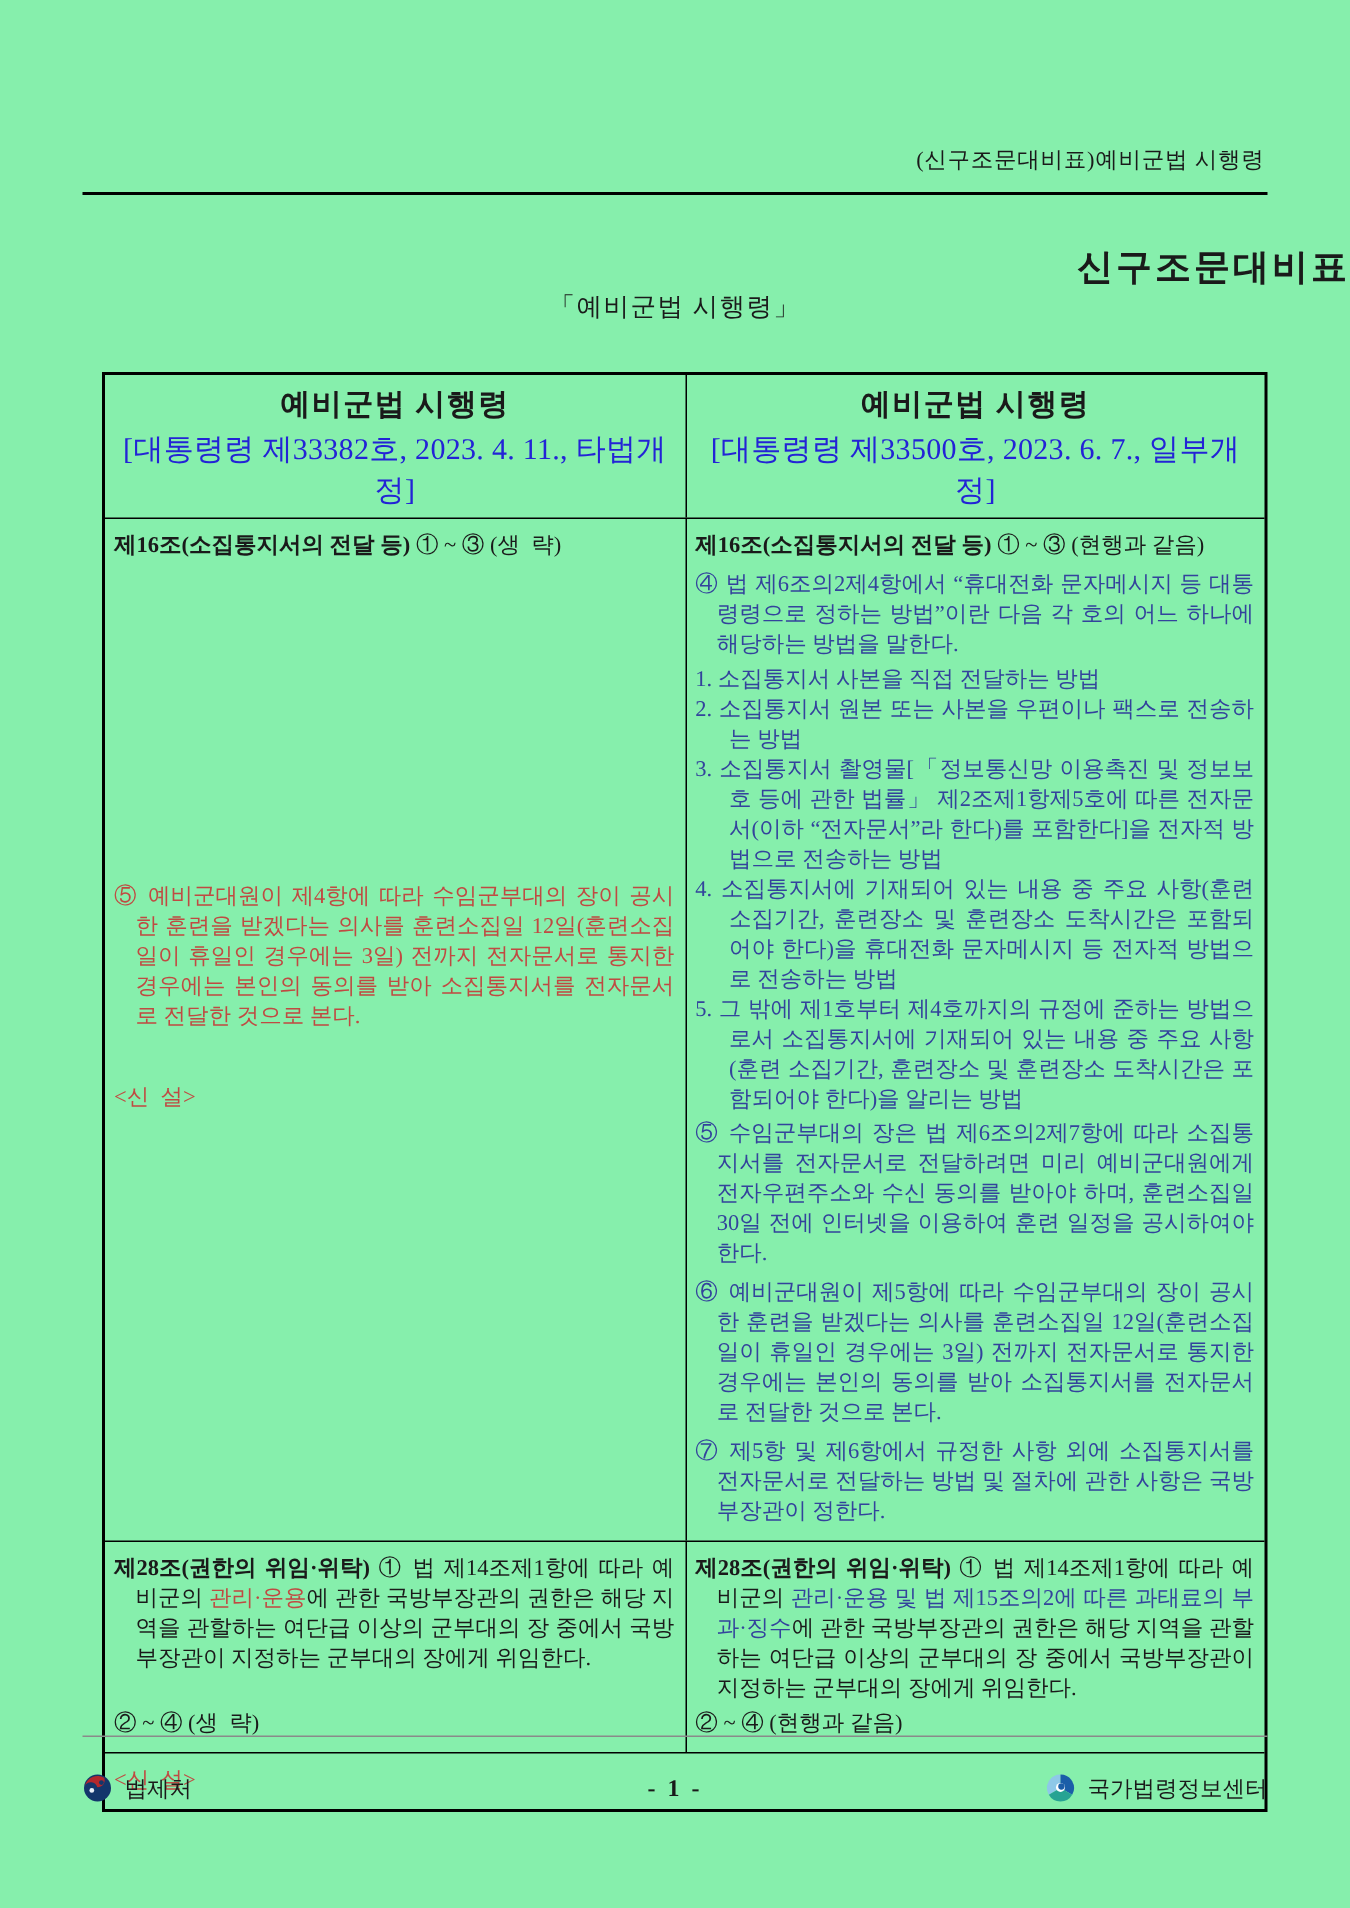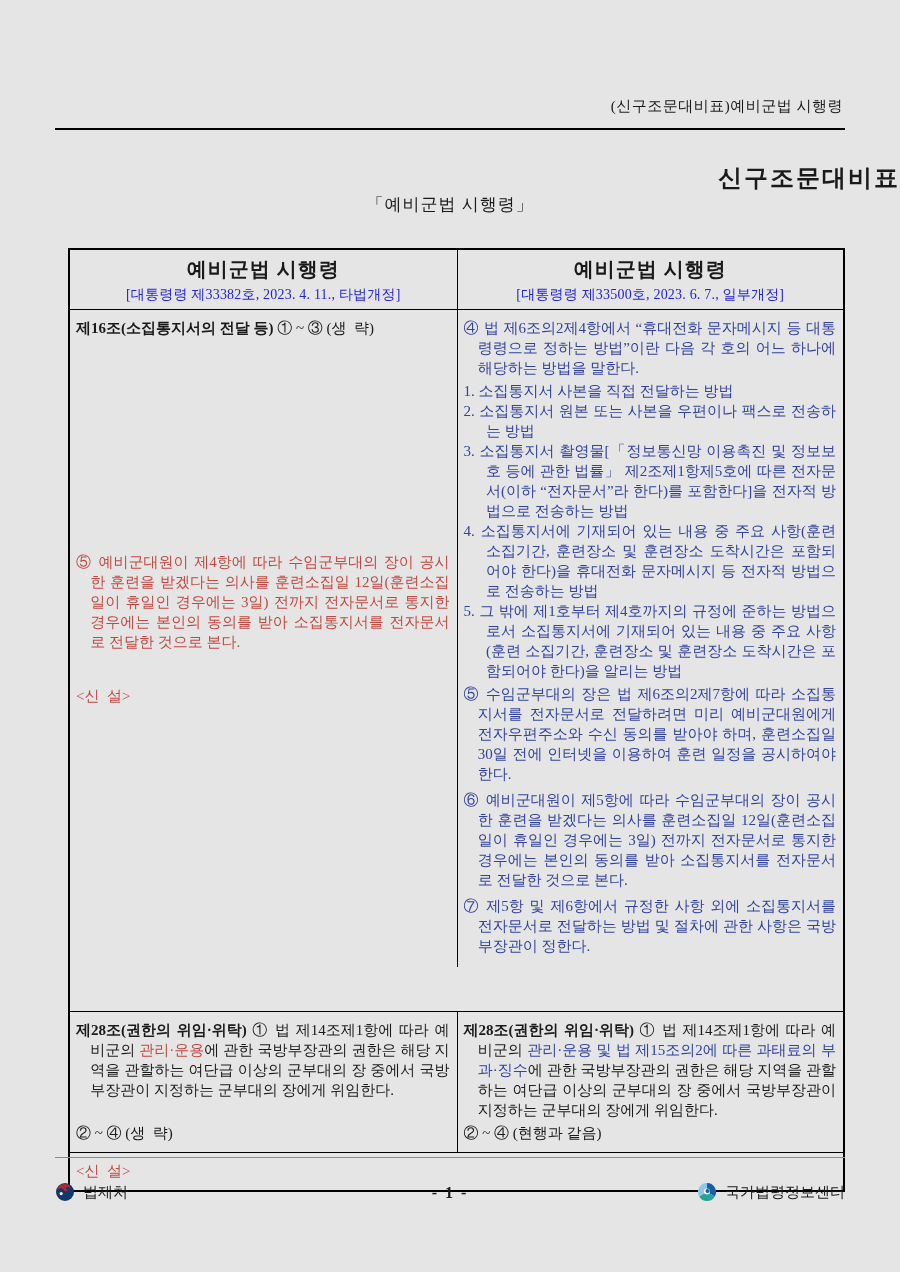--- a/index.html
+++ b/index.html
@@ -1,21 +1,21 @@
 <!DOCTYPE html>
 <html style="--red: #c04a42; --blue: #33439c; --decree: #2323d6;"><head>
 <meta charset="utf-8">
 <style>
   :root{
     --red:#c04a42; --blue:#33439c; --decree:#2323d6; --ink:#1a1a1a;
   }
   *{box-sizing:border-box; margin:0; padding:0;}
   html,body{background:#fff;}
   .page{
-    position:relative; width:900px; height:1272px; background:#e5e5e5;
+    position:relative; width:900px; height:1272px; background:#86efac;
     font-family:"Liberation Serif","DejaVu Serif",serif; color:var(--ink);
     overflow:hidden;
   }
   .top-header{
     position:absolute; top:97px; left:55px; right:57px;
     text-align:right; font-size:15px; letter-spacing:.5px;
   }
   .top-rule{position:absolute; top:128px; left:55px; right:55px; height:2px; background:#000;}
   .doc-title{
     position:absolute; top:162px; left:0; right:0; text-align:right;
@@ -31,23 +31,23 @@
   }
   .row{display:flex; align-items:stretch;}
   .row + .row{border-top:1.5px solid #000;}
   .cell{
     width:50%; padding:5px 7px 6px 6px;
     display:flex; flex-direction:column;
   }
   .cell.right{border-left:1.5px solid #000;}
   .th{min-height:54px; justify-content:center; text-align:center; padding:6px 4px 5px;}
   .th .t{font-weight:bold; font-size:20px; letter-spacing:1px;}
-  .th .d{color:var(--decree); font-size:14px; margin-top:3px; letter-spacing:.2px;}
+  .th .d{color:var(--decree); font-size:20px; margin-top:3px; letter-spacing:.2px;}
   .r1{min-height:658px;}
-  .r2{min-height:134px;margin-top:44px;}
+  .r2{min-height:134px;}
   .r3{min-height:34px;}
   .p{margin:3px 0; text-align:justify; line-height:20px; word-break:break-all;}
   .p.hang{padding-left:.95em; text-indent:-.95em;}
   .p.num{padding-left:1.5em; text-indent:-1.5em; margin:0;}
   .p.push{margin-top:auto;}
   .red{color:var(--red);}
   .blue{color:var(--blue);}
   .b{font-weight:bold;}
   .footer-rule{position:absolute; top:1157px; left:55px; right:55px; height:1px; background:#8a8a8a;}
   .footer{
@@ -86,20 +86,21 @@
 
     <div class="row r1">
       <div class="cell">
           <div class="p"><span class="b">제16조(소집통지서의 전달 등)</span><span> ① ~ ③ (생&nbsp;&nbsp;략)</span></div>
           <div style="height: 208px;"></div>
           <div class="p hang"><span class="red">⑤ 예비군대원이 제4항에 따라 수임군부대의 장이 공시한 훈련을 받겠다는 의사를 훈련소집일 12일(훈련소집일이 휴일인 경우에는 3일) 전까지 전자문서로 통지한 경우에는 본인의 동의를 받아 소집통지서를 전자문서로 전달한 것으로 본다.</span></div>
           <div style="height: 28px;"></div>
           <div class="p"><span class="red">&lt;신&nbsp;&nbsp;설&gt;</span></div>
         </div>
       <div class="cell right">
+          <div class="p"><span class="b">제16조(소집통지서의 전달 등)</span><span> ① ~ ③ (현행과 같음)</span></div>
           <div class="p hang"><span class="blue">④ 법 제6조의2제4항에서 “휴대전화 문자메시지 등 대통령령으로 정하는 방법”이란 다음 각 호의 어느 하나에 해당하는 방법을 말한다.</span></div>
           <div class="p num"><span class="blue">1. 소집통지서 사본을 직접 전달하는 방법</span></div>
           <div class="p num"><span class="blue">2. 소집통지서 원본 또는 사본을 우편이나 팩스로 전송하는 방법</span></div>
           <div class="p num"><span class="blue">3. 소집통지서 촬영물[「정보통신망 이용촉진 및 정보보호 등에 관한 법률」 제2조제1항제5호에 따른 전자문서(이하 “전자문서”라 한다)를 포함한다]을 전자적 방법으로 전송하는 방법</span></div>
           <div class="p num"><span class="blue">4. 소집통지서에 기재되어 있는 내용 중 주요 사항(훈련 소집기간, 훈련장소 및 훈련장소 도착시간은 포함되어야 한다)을 휴대전화 문자메시지 등 전자적 방법으로 전송하는 방법</span></div>
           <div class="p num"><span class="blue">5. 그 밖에 제1호부터 제4호까지의 규정에 준하는 방법으로서 소집통지서에 기재되어 있는 내용 중 주요 사항(훈련 소집기간, 훈련장소 및 훈련장소 도착시간은 포함되어야 한다)을 알리는 방법</span></div>
           <div class="p hang"><span class="blue">⑤ 수임군부대의 장은 법 제6조의2제7항에 따라 소집통지서를 전자문서로 전달하려면 미리 예비군대원에게 전자우편주소와 수신 동의를 받아야 하며, 훈련소집일 30일 전에 인터넷을 이용하여 훈련 일정을 공시하여야 한다.</span></div>
           <div class="p hang"><span class="blue">⑥ 예비군대원이 제5항에 따라 수임군부대의 장이 공시한 훈련을 받겠다는 의사를 훈련소집일 12일(훈련소집일이 휴일인 경우에는 3일) 전까지 전자문서로 통지한 경우에는 본인의 동의를 받아 소집통지서를 전자문서로 전달한 것으로 본다.</span></div>
           <div class="p hang"><span class="blue">⑦ 제5항 및 제6항에서 규정한 사항 외에 소집통지서를 전자문서로 전달하는 방법 및 절차에 관한 사항은 국방부장관이 정한다.</span></div>
         </div>

